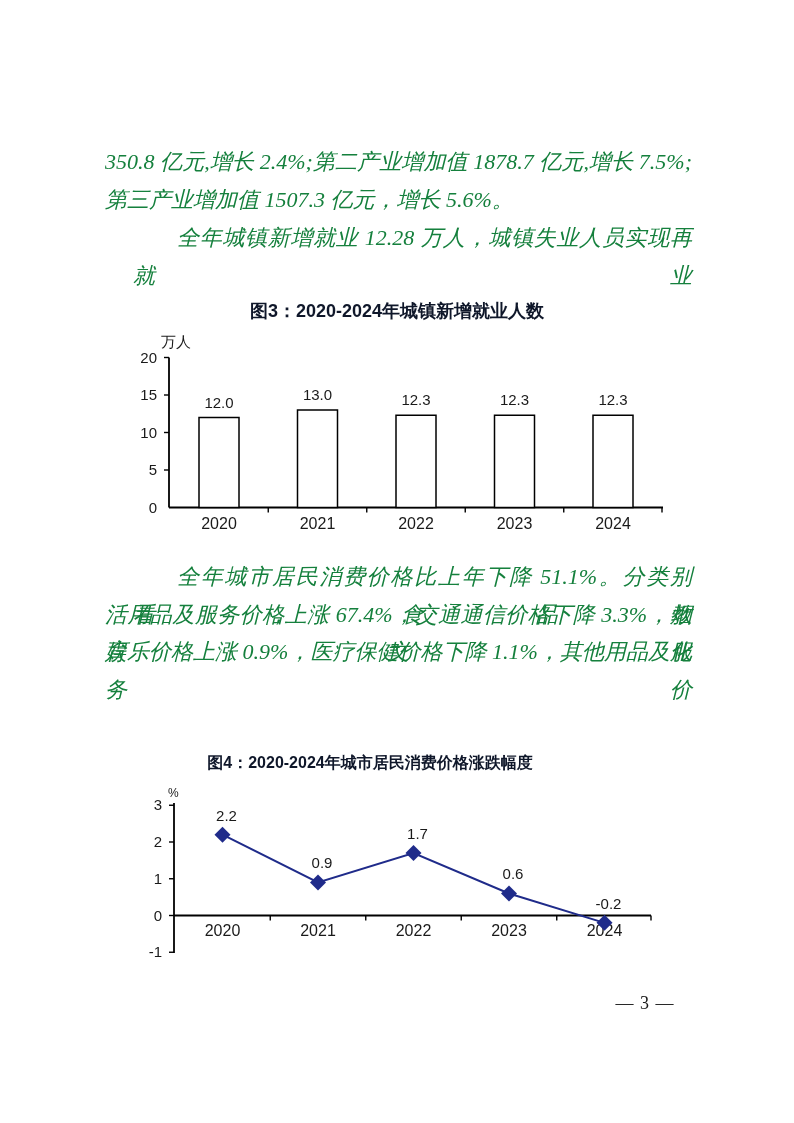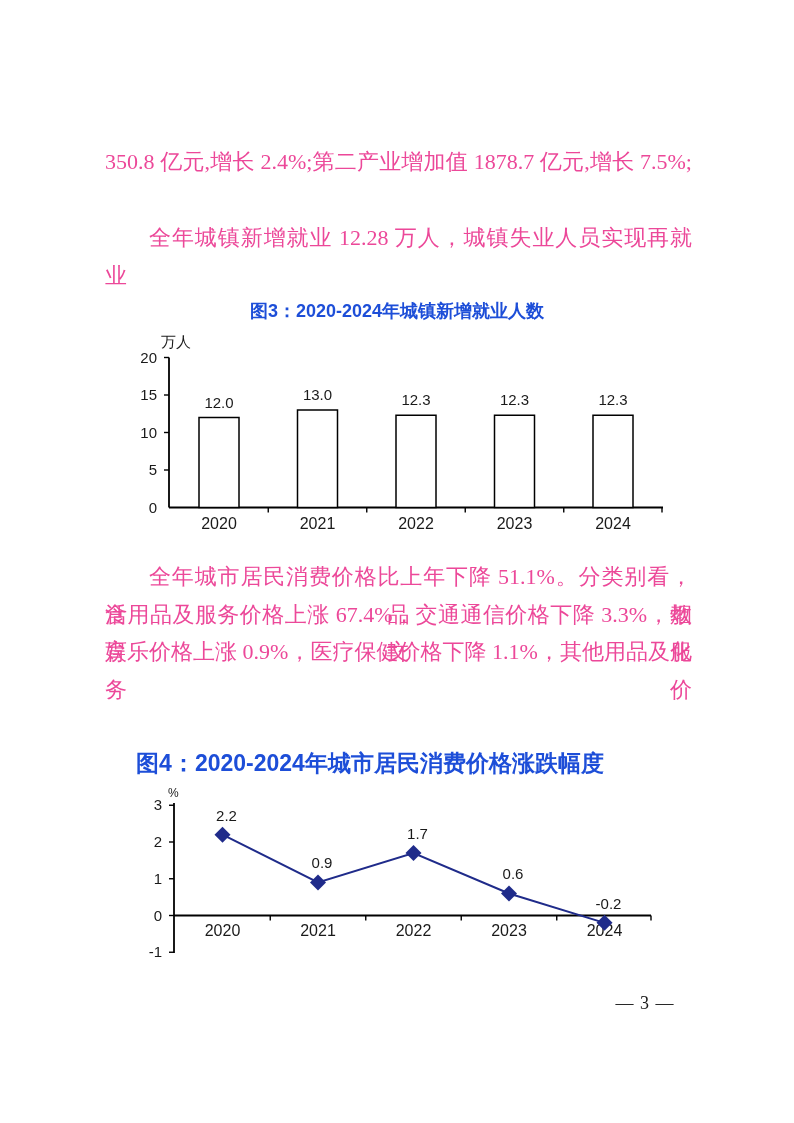--- a/index.html
+++ b/index.html
@@ -1,46 +1,47 @@
 <!DOCTYPE html>
 <html><head>
 <meta charset="utf-8">
 <style>
   html,body { margin:0; padding:0; background:#ffffff; }
   .page {
     position:relative; width:794px; height:1123px; background:#ffffff;
     font-family:"Liberation Serif","DejaVu Serif",serif; color:#000;
     overflow:hidden;
   }
-  .text-block { position:absolute; left:105px; width:587px; font-size:22px; color:#ec4899; }
+  .text-block { position:absolute; left:105px; width:587px; font-size:22px; color:#15803d;font-style:italic; }
   .tline { display:block; height:37.5px; line-height:37.5px; text-align:left; white-space:normal; }
   .tline.just { text-align:justify; text-align-last:justify; }
-  .tline.indent { text-indent:2em; }
+  .tline.indent { text-indent:2em;margin-left:28px; }
   .fig-title {
     position:absolute; text-align:center; font-family:"Liberation Sans","DejaVu Sans",sans-serif;
-    font-weight:bold; color:#1d4ed8;
+    font-weight:bold; color:#0f172a;
   }
   #fig3-title { top:299px; left:0; width:794px; font-size:18px; height:24px; line-height:24px; }
-  #fig4-title { top:752px; left:0; width:740px; font-size:23px; height:22px; line-height:22px; }
+  #fig4-title { top:752px; left:0; width:740px; font-size:16px; height:22px; line-height:22px; }
   .chart-svg { position:absolute; left:0; }
   #fig3 { top:325px; width:794px; height:220px; }
   #fig4 { top:778px; width:794px; height:200px; }
   svg text { font-family:"Liberation Sans","DejaVu Sans",sans-serif; fill:#1a1a1a; }
   .footer {
     position:absolute; top:992px; left:585px; width:120px; height:22px; line-height:22px;
     text-align:center; font-size:18px; color:#1a1a1a; letter-spacing:1px;
   }
 </style>
 </head>
 <body>
 
 <div class="page">
 
   <div class="text-block" style="top:143px;">
     <span class="tline just">350.8 亿元,增长 2.4%;第二产业增加值 1878.7 亿元,增长 7.5%;</span>
+    <span class="tline">第三产业增加值 1507.3 亿元，增长 5.6%。</span>
   </div>
 
   <div class="text-block" style="top:219px;">
     <span class="tline just indent">全年城镇新增就业 12.28 万人，城镇失业人员实现再就业</span>
   </div>
 
   <div class="fig-title" id="fig3-title">图3：2020-2024年城镇新增就业人数</div>
 
   <svg id="fig3" class="chart-svg" viewBox="0 325 794 220" aria-hidden="false">
       <line x1="169" y1="357.5" x2="169" y2="507.5" stroke="#000" stroke-width="1.8"></line>

